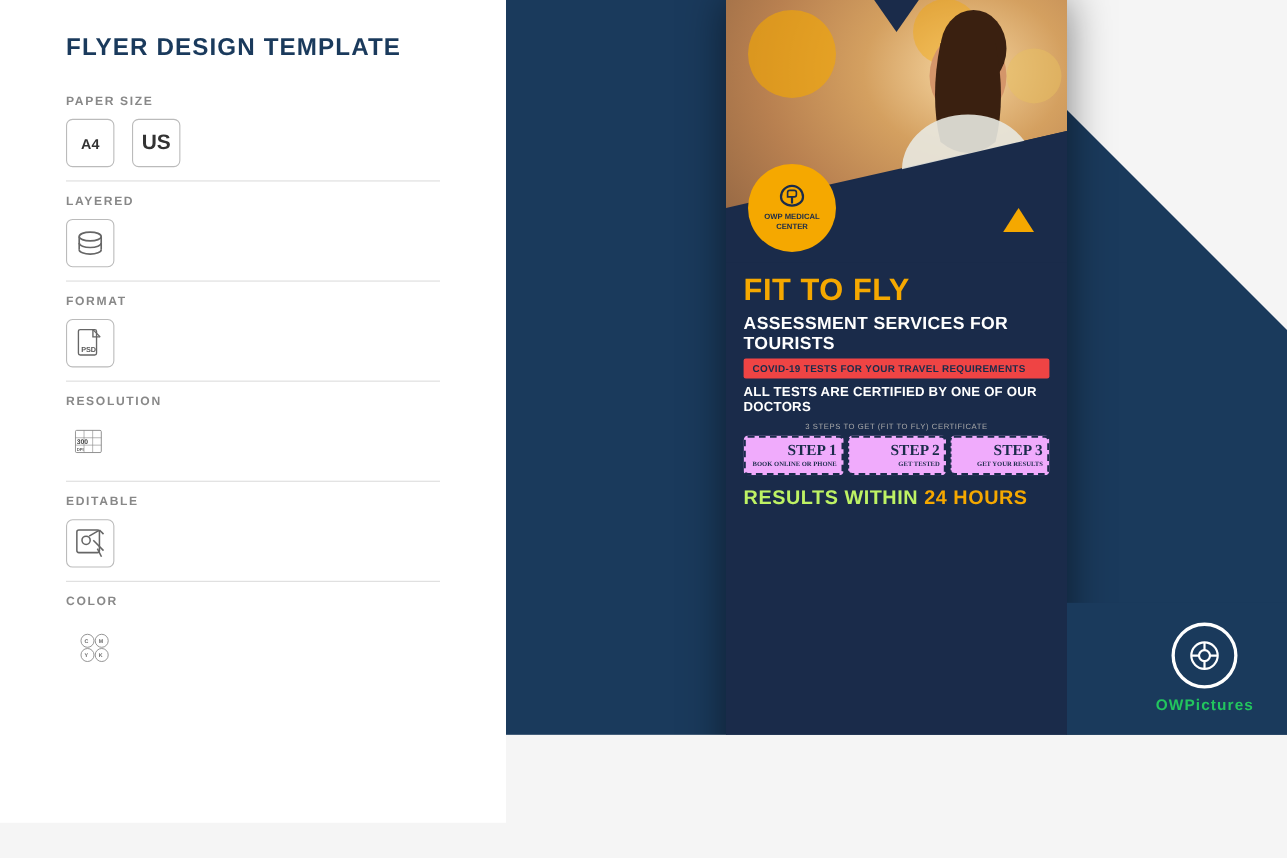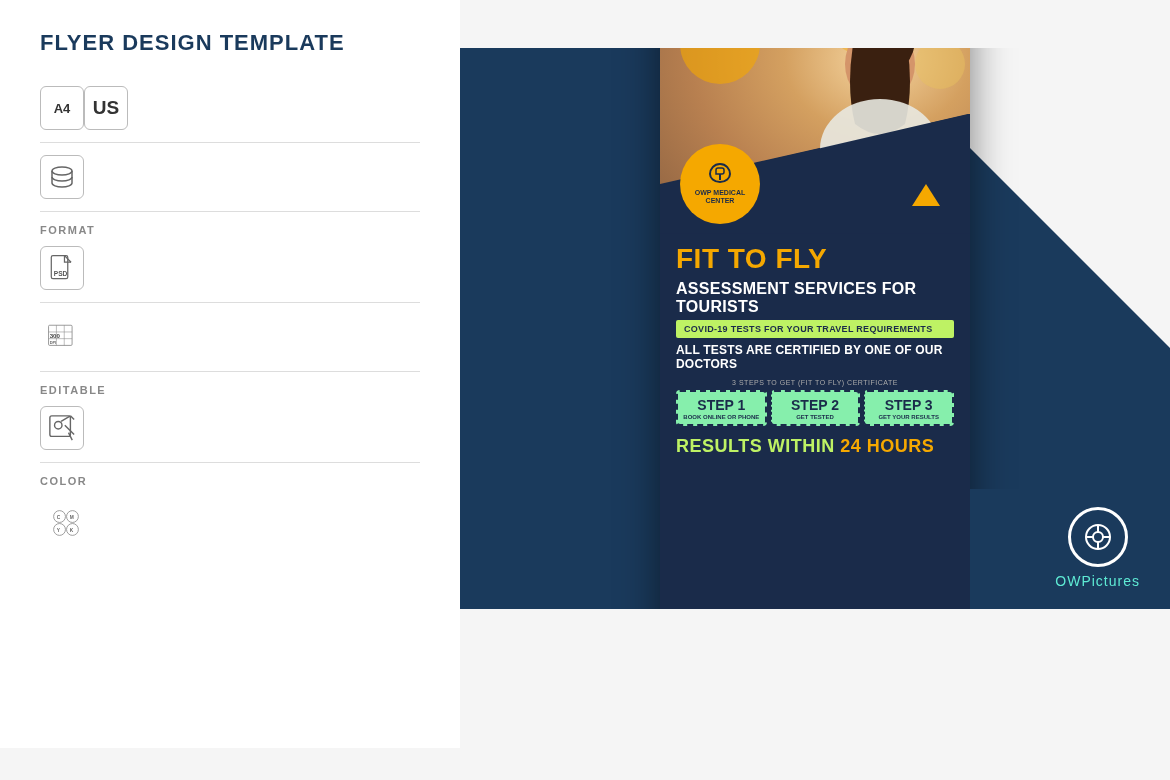--- a/index.html
+++ b/index.html
@@ -10,21 +10,21 @@
       font-family: 'Arial', sans-serif;
       overflow: hidden;
       display: flex;
     }
 
     
     .left-panel {
       width: 460px;
       height: 748px;
       background: #fff;
-      padding: 30px 40px;
+      padding: 30px 60px;
       position: relative;
       z-index: 2;
     }
 
     .page-title {
       font-size: 22px;
       font-weight: 900;
       color: #1a3a5c;
       letter-spacing: 1px;
       margin-bottom: 30px;
@@ -43,20 +43,21 @@
       color: #888;
       letter-spacing: 1.5px;
       margin-bottom: 10px;
       margin-top: 10px;
       text-transform: uppercase;
     }
 
     .icon-row {
       display: flex;
       align-items: flex-end;
+      gap: 16px;
       margin-bottom: 8px;
     }
 
     .icon-box {
       width: 44px;
       height: 44px;
       border: 1.5px solid #bbb;
       border-radius: 6px;
       display: flex;
       align-items: center;
@@ -67,28 +68,27 @@
     }
 
     .icon-box svg {
       width: 28px;
       height: 28px;
     }
 
     
     .right-panel {
       flex: 1;
-      height: 561px;
+      height: 668px;
       background: #1a3a5c;
       position: relative;
       display: flex;
       align-items: center;
       justify-content: center;
       overflow: hidden;
-      margin-top: 48px;
     }
 
     
     .right-panel::before {
       content: '';
       position: absolute;
       top: 0;
       right: 0;
       width: 0;
       height: 0;
@@ -223,21 +223,21 @@
     .flyer-subheadline {
       font-size: 16px;
       font-weight: 700;
       color: #fff;
       margin: 6px 0 4px;
       text-transform: uppercase;
       letter-spacing: 0.3px;
     }
 
     .flyer-covid-bar {
-      background: #bef264;
+      background: #ef4444;
       padding: 4px 8px;
       margin: 4px 0;
       border-radius: 2px;
     }
 
     .flyer-covid-text {
       font-size: 9px;
       font-weight: 700;
       color: #1a2b4a;
       text-transform: uppercase;
@@ -263,26 +263,27 @@
     }
 
     .steps-row {
       display: flex;
       gap: 4px;
       margin-bottom: 10px;
     }
 
     .step-box {
       flex: 1;
-      background: #86efac;
+      background: #f0abfc;
       border-radius: 4px;
       padding: 6px 4px 4px;
-      text-align: center;
+      text-align: right;
       border: 2px dashed #1a2b4a;
       position: relative;
+      font-family: Liberation Serif, serif;
     }
 
     .step-box + .step-box {
       border-left: 1px dashed #1a2b4a;
     }
 
     .step-num {
       font-size: 14px;
       font-weight: 900;
       color: #1a2b4a;
@@ -350,49 +351,51 @@
       border: 3px solid #fff;
       border-radius: 50%;
       display: flex;
       align-items: center;
       justify-content: center;
       margin-bottom: 6px;
     }
 
     .owp-logo-text {
       font-size: 14px;
-      font-weight: 400;
-      color: #5eead4;
+      font-weight: 700;
+      color: #22c55e;
       letter-spacing: 1px;
     }
 
     
     .info-section {
       margin-bottom: 6px;
     }
   </style>
 </head>
 <body>
 
 <div class="left-panel">
   <div class="page-title">FLYER DESIGN TEMPLATE</div>
 
   <div class="info-section">
+    <div class="section-label">PAPER SIZE</div>
     <div class="icon-row">
       <div class="icon-box" style="font-size:13px; font-weight:900; color:#333; display:flex; align-items:center; justify-content:center;">
         <span>A4</span>
       </div>
       <div class="icon-box" style="font-size:19px; font-weight:900; color:#333;">
         <span>US</span>
       </div>
     </div>
   </div>
   <hr class="section-divider">
 
   <div class="info-section">
+    <div class="section-label">LAYERED</div>
     <div class="icon-row">
       <div class="icon-box">
         <svg viewBox="0 0 28 28" fill="none" xmlns="http://www.w3.org/2000/svg">
           <ellipse cx="14" cy="8" rx="10" ry="4" stroke="#666" stroke-width="1.5" fill="none"></ellipse>
           <path d="M4 14c0 2.2 4.5 4 10 4s10-1.8 10-4" stroke="#666" stroke-width="1.5" fill="none"></path>
           <path d="M4 20c0 2.2 4.5 4 10 4s10-1.8 10-4" stroke="#666" stroke-width="1.5" fill="none"></path>
           <line x1="4" y1="8" x2="4" y2="20" stroke="#666" stroke-width="1.5"></line>
           <line x1="24" y1="8" x2="24" y2="20" stroke="#666" stroke-width="1.5"></line>
         </svg>
       </div>
@@ -409,20 +412,21 @@
           <polyline points="20,2 20,10 28,10" stroke="#666" stroke-width="1.5" fill="none"></polyline>
           <line x1="20" y1="2" x2="28" y2="10" stroke="#666" stroke-width="1.5"></line>
           <text x="7" y="27" font-size="8" font-weight="700" fill="#555">PSD</text>
         </svg>
       </div>
     </div>
   </div>
   <hr class="section-divider">
 
   <div class="info-section">
+    <div class="section-label">RESOLUTION</div>
     <div class="icon-row">
       <div class="icon-box" style="position:relative; overflow:visible; border:none;">
         <svg viewBox="0 0 50 44" width="50" height="44" fill="none" xmlns="http://www.w3.org/2000/svg">
           <rect x="1" y="1" width="42" height="36" rx="2" stroke="#888" stroke-width="1.5" fill="none"></rect>
 
           <line x1="1" y1="13" x2="43" y2="13" stroke="#888" stroke-width="1"></line>
           <line x1="1" y1="25" x2="43" y2="25" stroke="#888" stroke-width="1"></line>
           <line x1="15" y1="1" x2="15" y2="37" stroke="#888" stroke-width="1"></line>
           <line x1="29" y1="1" x2="29" y2="37" stroke="#888" stroke-width="1"></line>
           <text x="3" y="23" font-size="11" font-weight="900" fill="#444">300</text>

